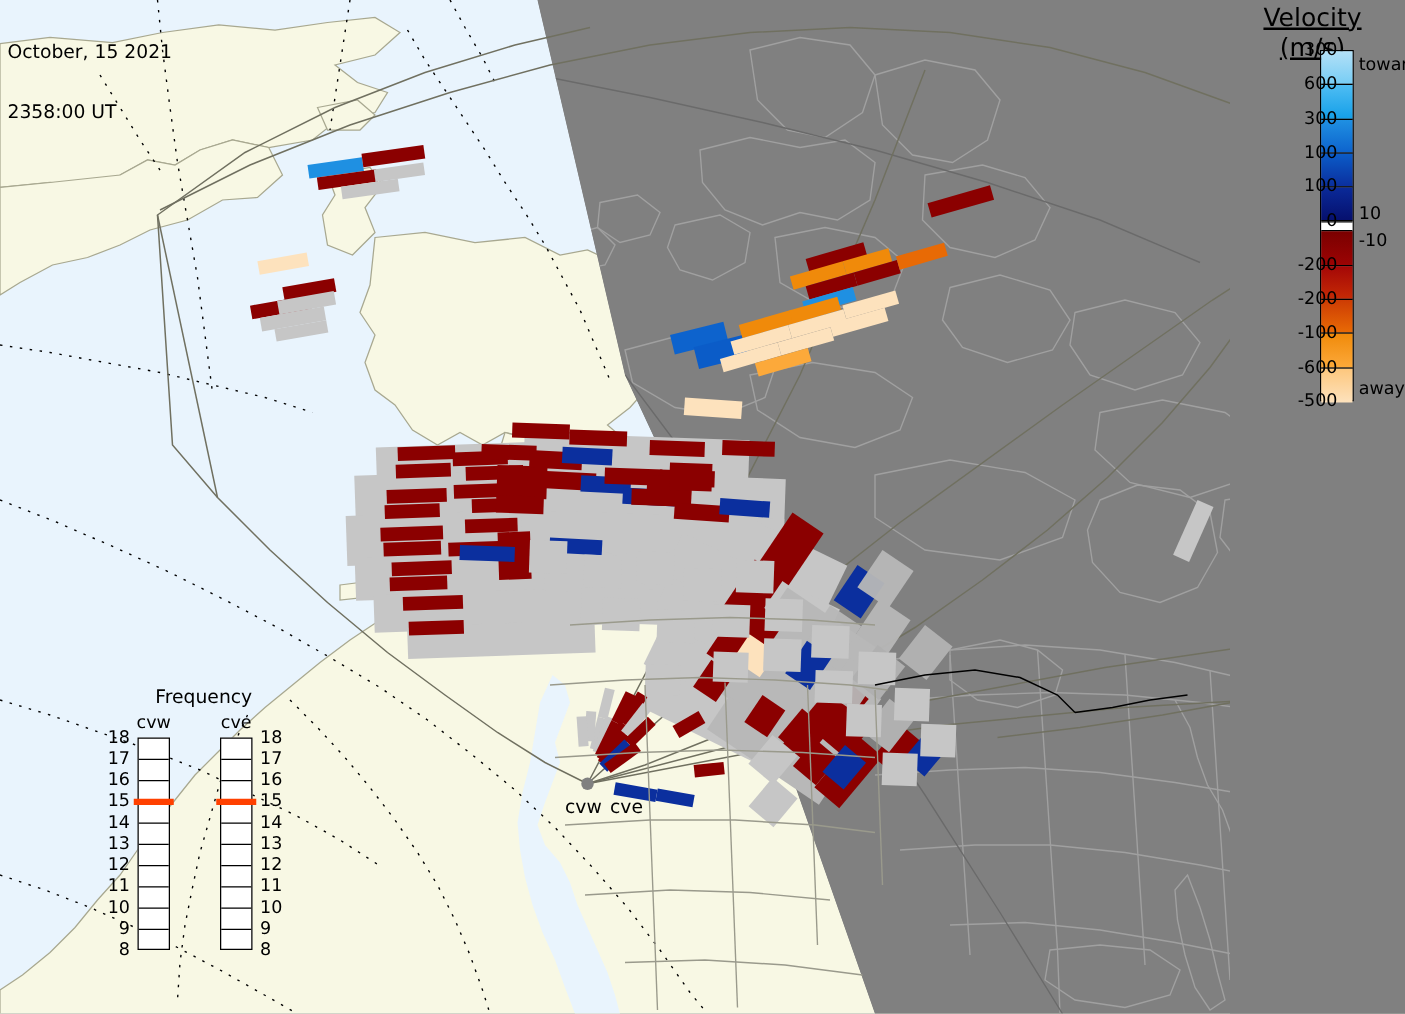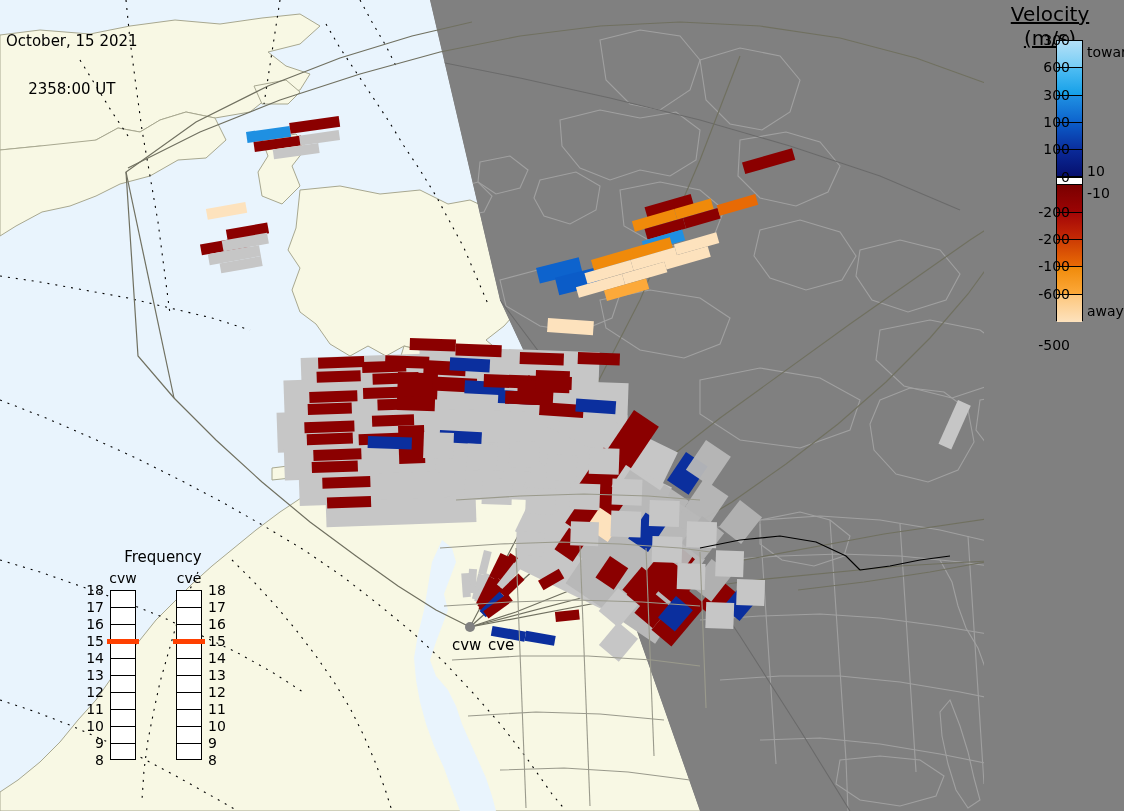--- a/index.html
+++ b/index.html
@@ -22,21 +22,20 @@
   }
   
   #timestamp {
     position: absolute;
     left: 6px; top: 1px;
     color: #000000;
     font-size: 15px;
     line-height: 16px;
     white-space: pre;
     letter-spacing: 0px;
-    text-align: center;
   }
   #timestamp div { font-family: "DejaVu Sans", sans-serif; }
 
   
   #velocity-panel {
     position: absolute;
     left: 984px; top: 0px;
     width: 140px;
     height: 811px;
     background: #808080;
@@ -626,21 +625,21 @@
         <div class="cbar-tick" style="top: 40px;">300</div>
         <div class="cbar-tick" style="top: 67.3px;">600</div>
         <div class="cbar-tick" style="top: 94.6px;">300</div>
         <div class="cbar-tick" style="top: 121.9px;">100</div>
         <div class="cbar-tick" style="top: 149.2px;">100</div>
         <div class="cbar-tick" style="top: 176.5px;">0</div>
         <div class="cbar-tick" style="top: 211.8px;">-200</div>
         <div class="cbar-tick" style="top: 239.1px;">-200</div>
         <div class="cbar-tick" style="top: 266.4px;">-100</div>
         <div class="cbar-tick" style="top: 293.7px;">-600</div>
-        <div class="cbar-tick" style="top: 321px; margin-top: 24px;">-500</div>
+        <div class="cbar-tick" style="top: 321px;">-500</div>
       </div>
     <div id="cbar-sides">
         <div class="cbar-side" style="top: 52px;">toward</div>
         <div class="cbar-side" style="top: 170.5px;">10</div>
         <div class="cbar-side" style="top: 192.5px;">-10</div>
         <div class="cbar-side" style="top: 311px;">away</div>
       </div>
   </div>
 
   <div id="freq-legend">

